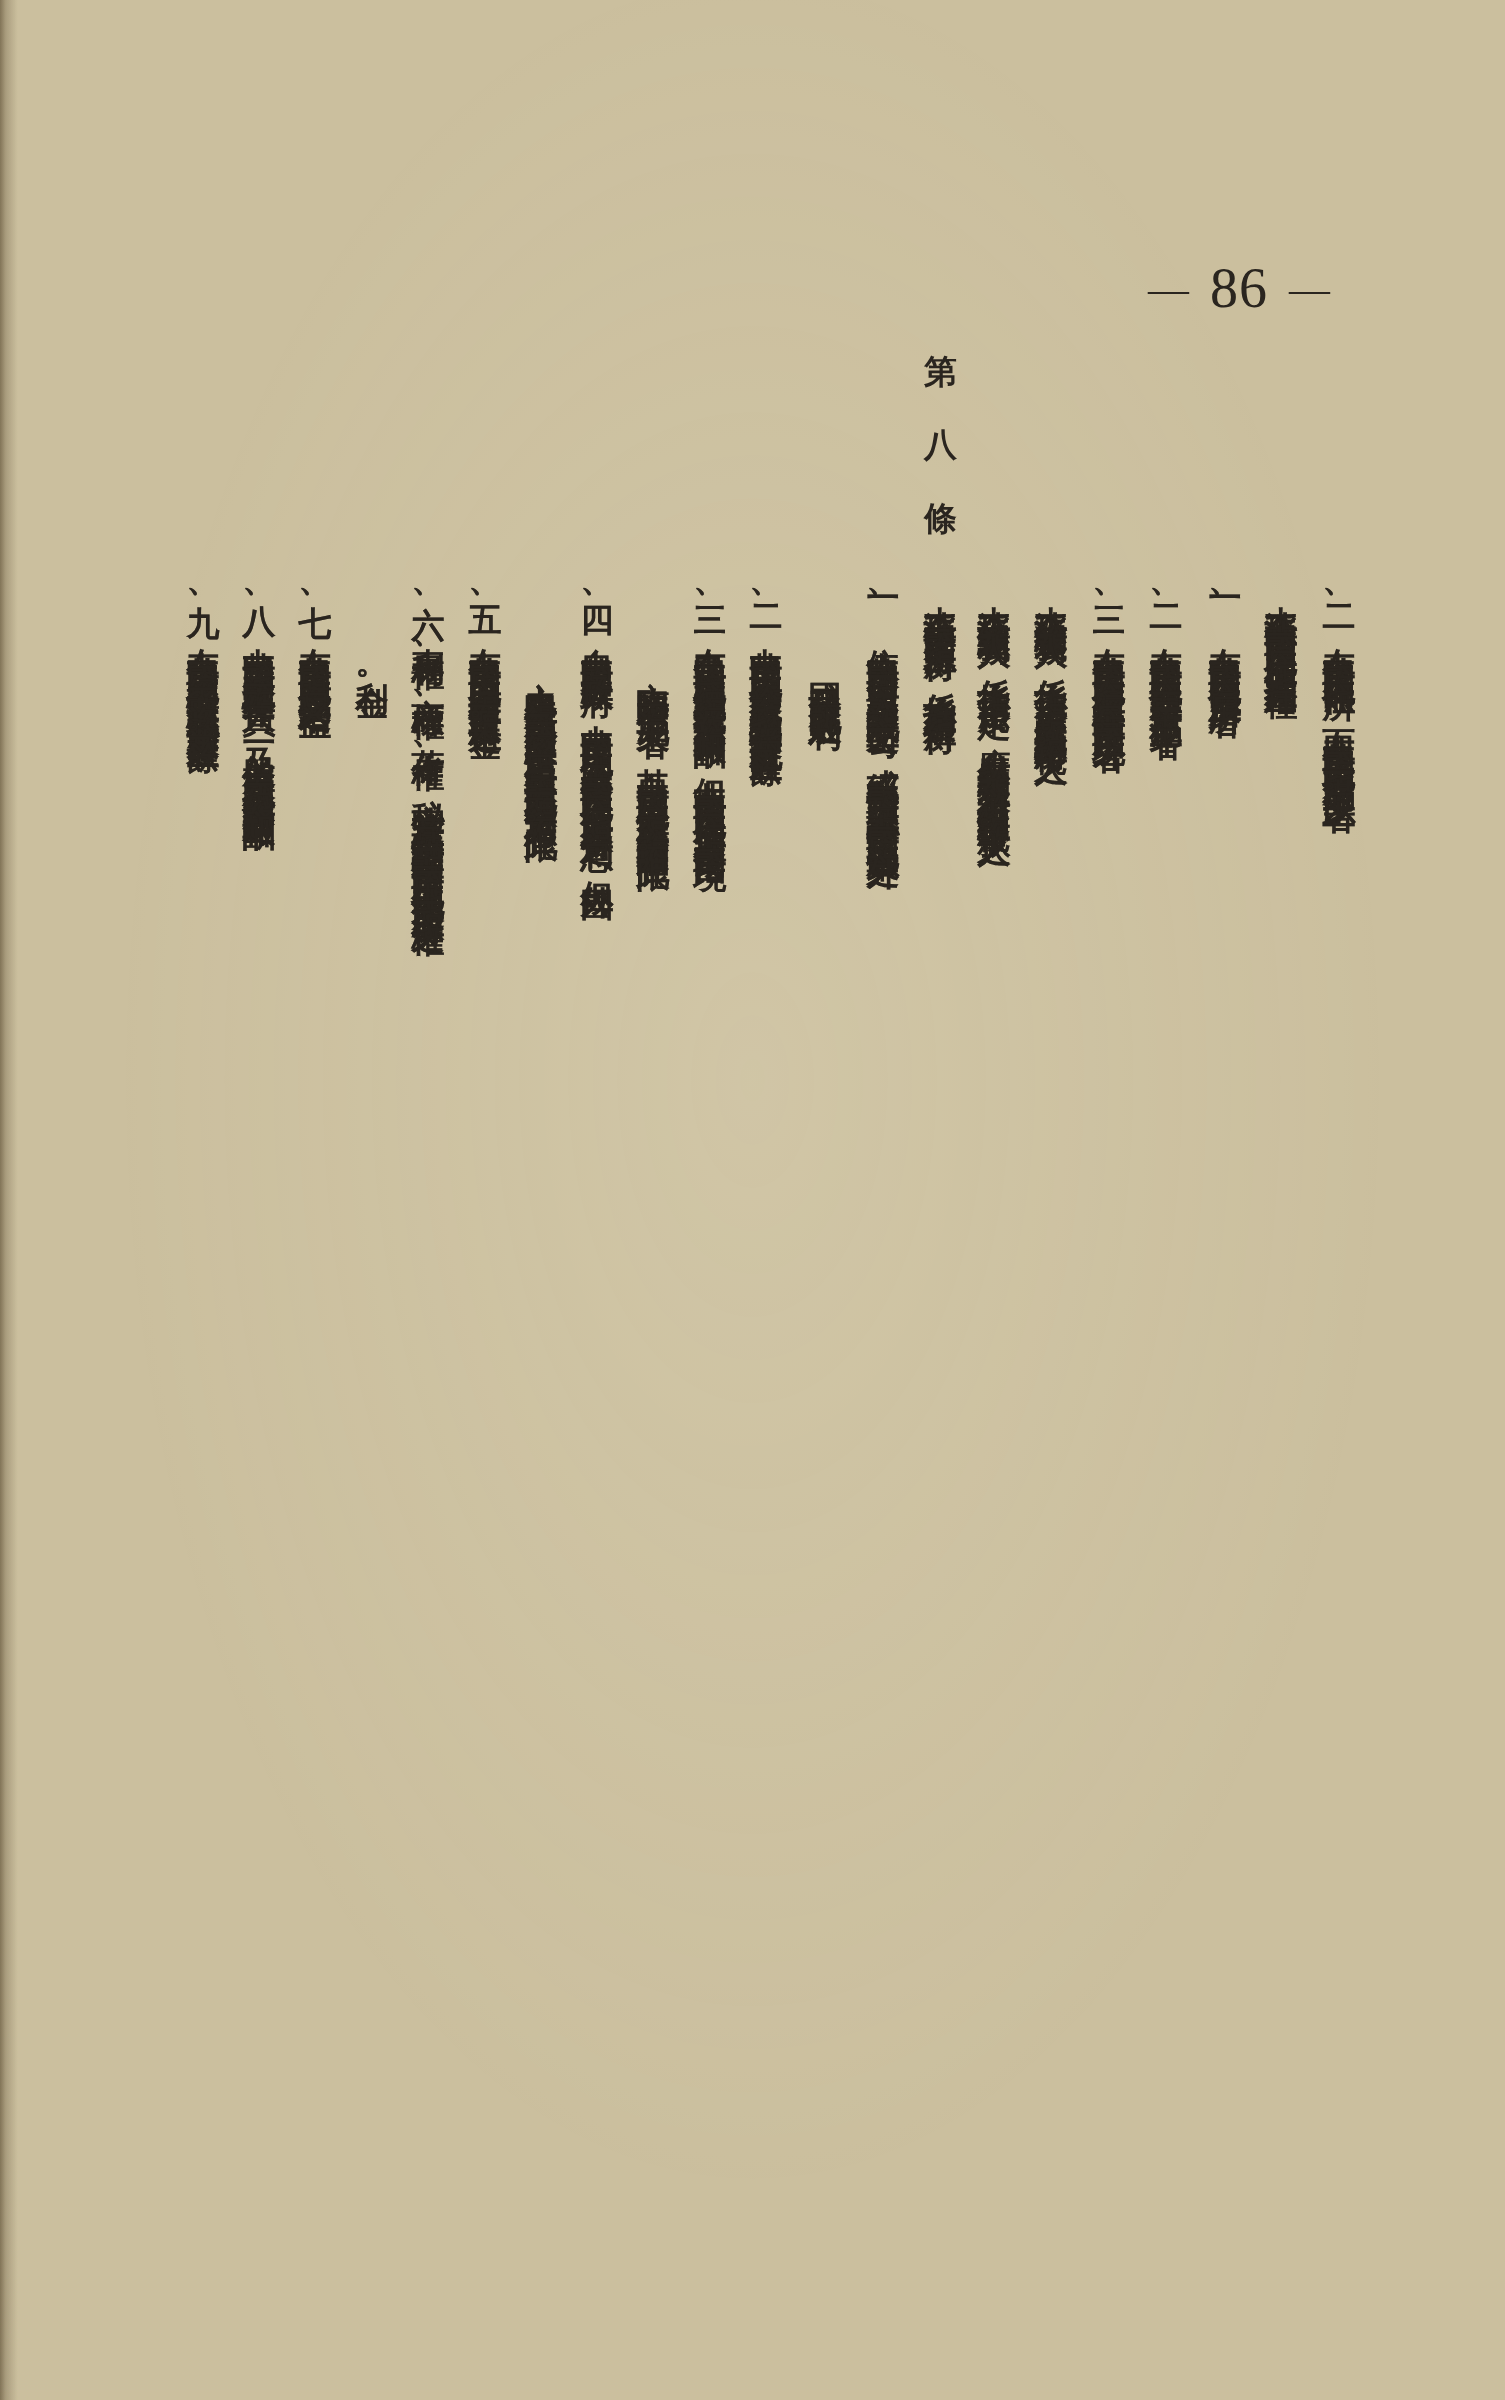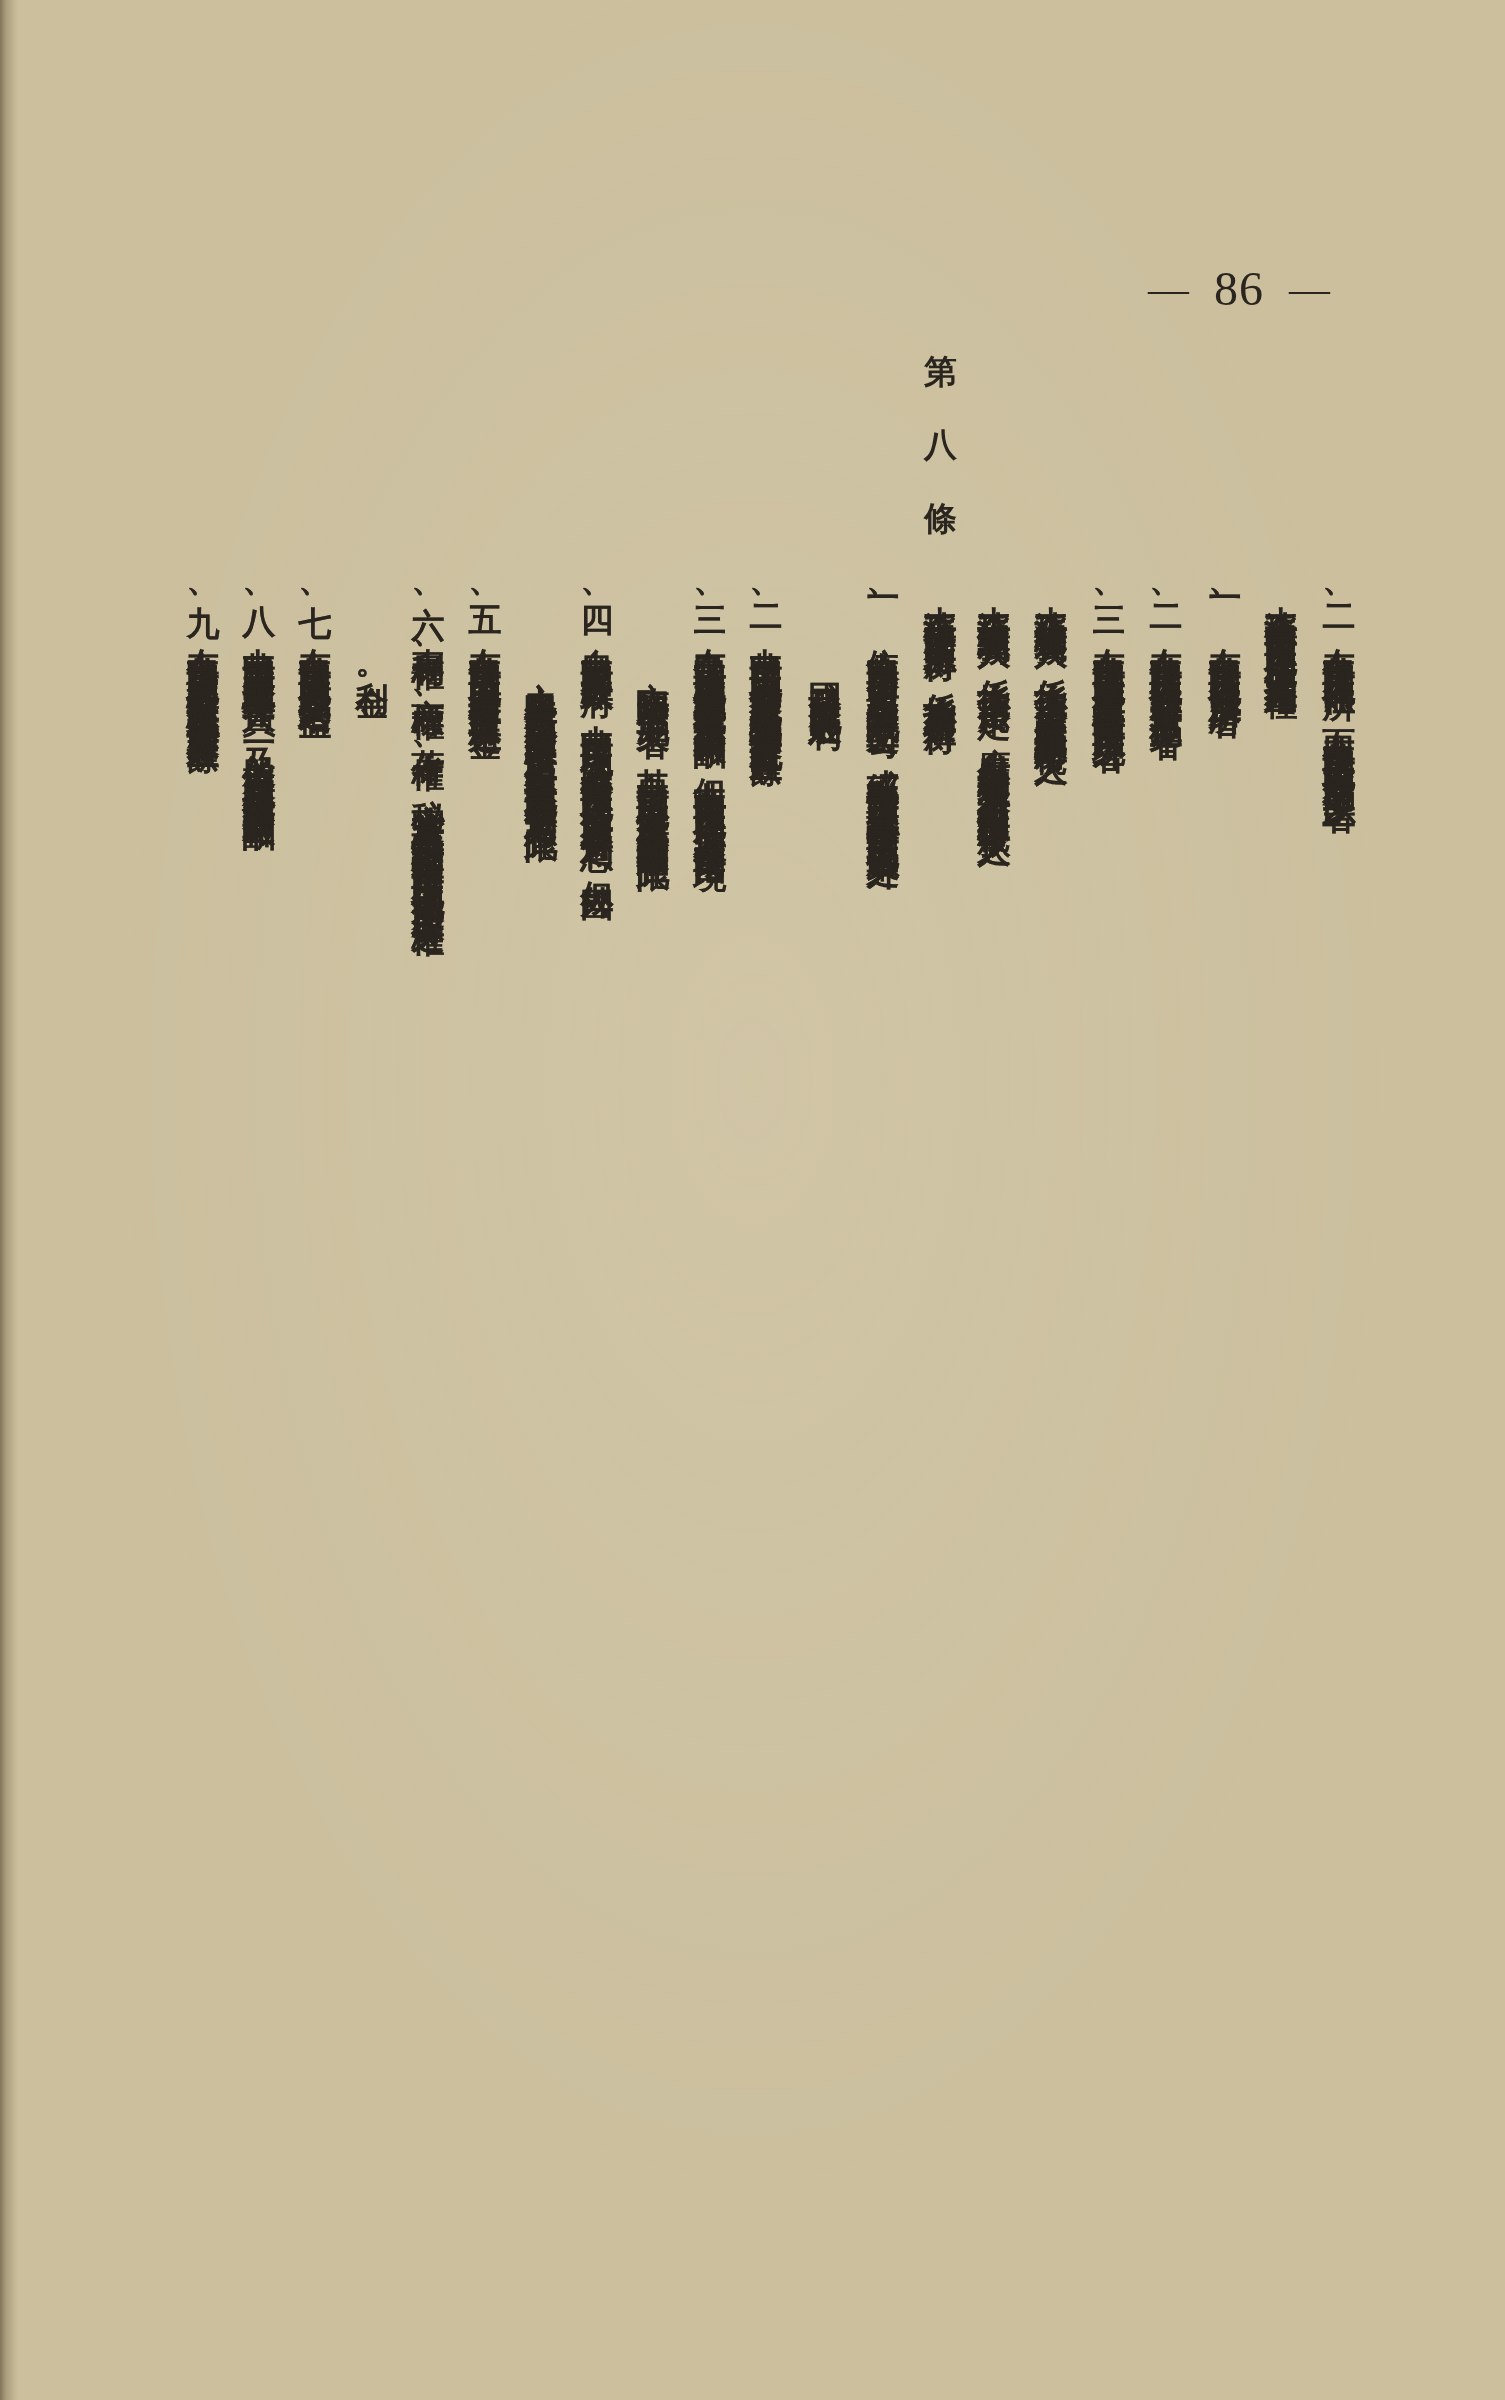--- a/index.html
+++ b/index.html
@@ -12,21 +12,21 @@
         linear-gradient(90deg, rgba(70,55,30,0.55) 0px, rgba(70,55,30,0.25) 5.9px, rgba(0,0,0,0) 17.6px);
       font-family: "DejaVu Serif", serif;
       color: var(--ink);
     }
     .page { position: absolute; inset: 0; }
     .page-number {
       position: absolute; left: 1149px; top: 263px; width: 180px; height: 51px;
       display: flex; align-items: center; justify-content: space-between;
       font-family: "Liberation Serif", serif; font-size: 39px; line-height: 51px; color: var(--ink);
     }
-    .page-number .num { font-size: 48px; letter-spacing: 1px; text-align: right; }
+    .page-number .num { font-size: 56px; letter-spacing: 1px; text-align: right; }
     .page-number .dash { font-size: 39px; transform: scaleX(1.05); }
     .col {
       position: absolute; top: 580px; width: 39px;
       writing-mode: vertical-rl; text-orientation: upright;
       font-size: 33px; letter-spacing: 4.4px; line-height: 39px;
       white-space: nowrap; color: var(--ink); font-weight: 600;
       text-shadow: 0 0 0.6px rgba(30,25,20,0.6);
     }
     .col.indent { top: 656px; }
     .heading-char {

